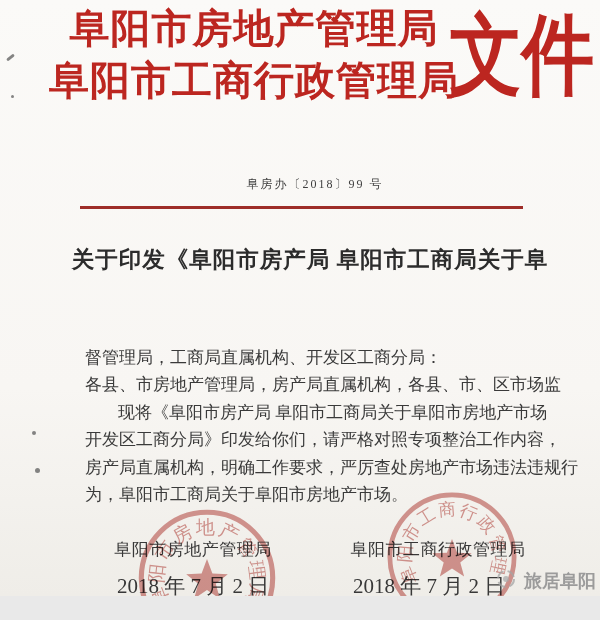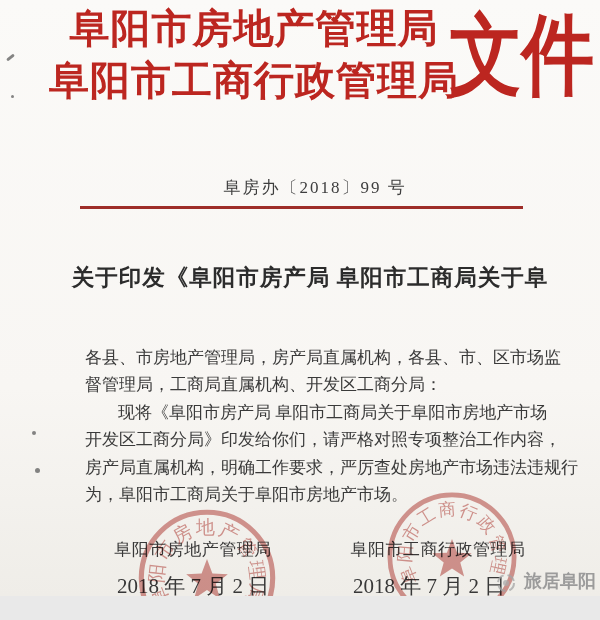--- a/index.html
+++ b/index.html
@@ -17,30 +17,30 @@
   }
   .doc-word {
     position:absolute; right:6px; top:6px; color:#bc2620; font-weight:bold;
     font-size:88px; line-height:100px; white-space:nowrap;
     transform:scaleX(.82); transform-origin:right center;
   }
 
   
   .doc-number {
     position:absolute; left:85px; top:176px; width:460px; text-align:center;
-    font-size:17px; letter-spacing:2px; color:#3e3e3e; white-space:nowrap;
+    font-size:12px; letter-spacing:2px; color:#3e3e3e; white-space:nowrap;
   }
   .red-rule {
     position:absolute; left:80px; top:206px; width:443px; height:3px;
     background:#9e2d28;
   }
 
   
   .title {
-    position:absolute; left:40px; top:262px; width:540px; margin:0;
+    position:absolute; left:40px; top:244px; width:540px; margin:0;
     text-align:center; font-size:22.5px; font-weight:bold; color:#2c2c2c;
     line-height:32px; letter-spacing:1px;
   }
   .title span { display:block; white-space:nowrap; }
 
   
   .body-text {
     position:absolute; left:85px; top:344px; width:480px;
     font-size:17px; line-height:27.4px; color:#3a3a3a; white-space:nowrap;
   }
@@ -57,21 +57,21 @@
   
   .seal {
     position:absolute; color:#bd4f49; opacity:.58;
     mix-blend-mode:multiply; pointer-events:none;
   }
   .seal-left  { left:134px; top:505px; width:146px; height:146px; }
   .seal-right { left:383px; top:488px; width:138px; height:138px; }
 
   
   .watermark {
-    position:absolute; right:4px; bottom:3px; display:flex; align-items:flex-end;
+    position:absolute; right:4px; bottom:3px; display:flex; align-items:flex-start;
     gap:8px; color:#9b9b9b; font-size:18px; font-weight:bold;
     font-family:"Liberation Sans","DejaVu Sans",sans-serif;
   }
   .watermark svg { display:block; opacity:.75; }
 
   
   .speck { position:absolute; background:#5c5c5c; border-radius:50%; opacity:.75; }
   .speck.s1 { left:6px;  top:56px;  width:9px; height:3px; transform:rotate(-38deg); border-radius:2px; }
   .speck.s2 { left:11px; top:95px;  width:3px; height:3px; }
   .speck.s3 { left:32px; top:431px; width:4px; height:4px; }
@@ -92,22 +92,22 @@
 
   <div class="doc-number">阜房办〔2018〕99 号</div>
 
   <div class="red-rule"></div>
 
   <h1 class="title">
     <span>关于印发《阜阳市房产局 阜阳市工商局关于阜</span>
   </h1>
 
   <div class="body-text">
+    <div class="line">督管理局，工商局直属机构、开发区工商分局：</div>
     <div class="line">各县、市房地产管理局，房产局直属机构，各县、市、区市场监</div>
-    <div class="line">督管理局，工商局直属机构、开发区工商分局：</div>
     <div class="line indent">现将《阜阳市房产局 阜阳市工商局关于阜阳市房地产市场</div>
     <div class="line">开发区工商分局》印发给你们，请严格对照专项整治工作内容，</div>
     <div class="line">房产局直属机构，明确工作要求，严厉查处房地产市场违法违规行</div>
     <div class="line">为，阜阳市工商局关于阜阳市房地产市场。</div>
   </div>
 
   <div class="sig sig-left">
     <div class="sig-agency">阜阳市房地产管理局</div>
     <div class="sig-date">2018 年 7 月 2 日</div>
   </div>

